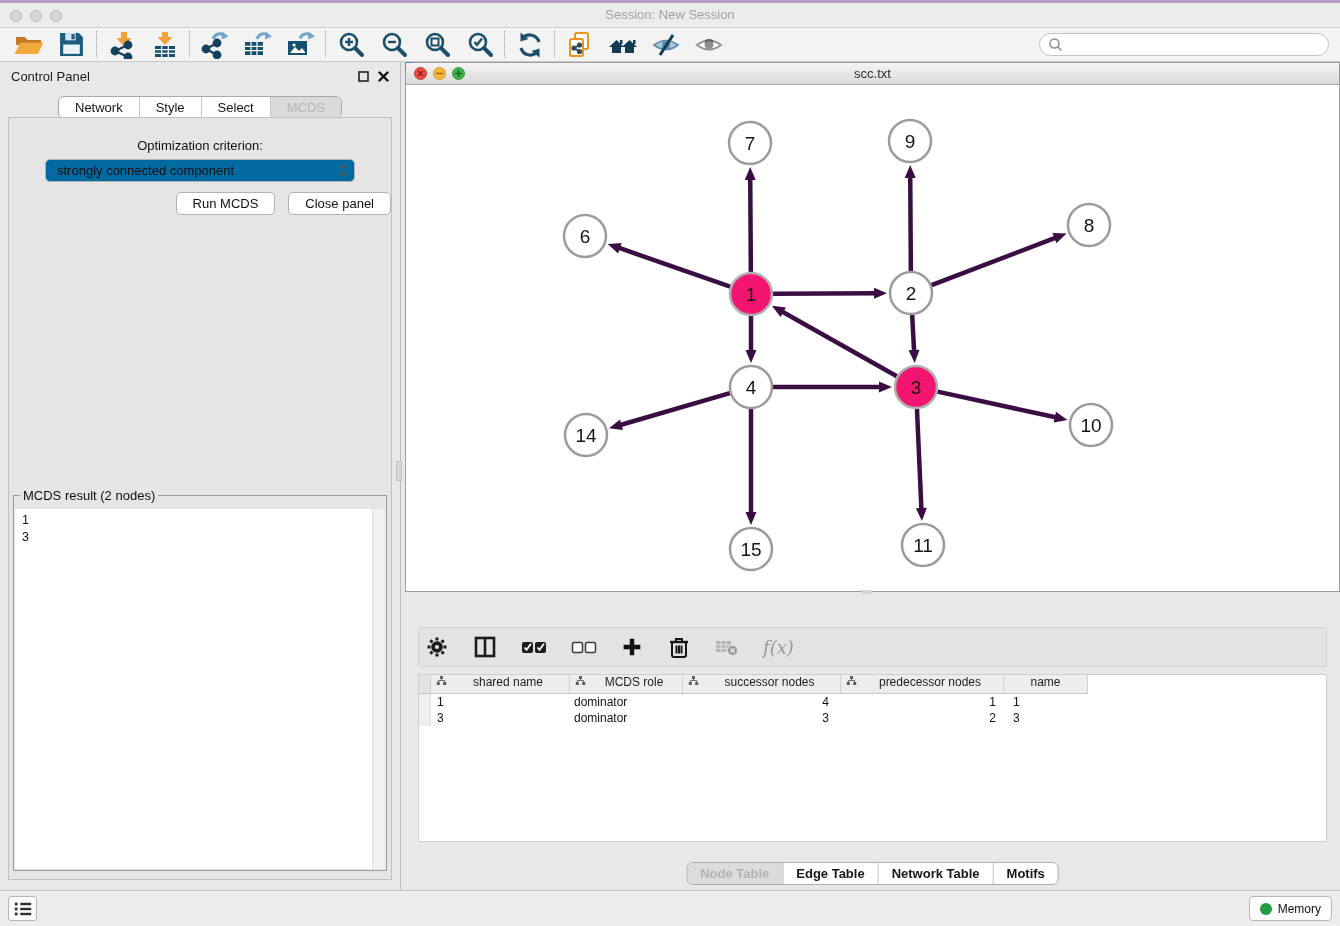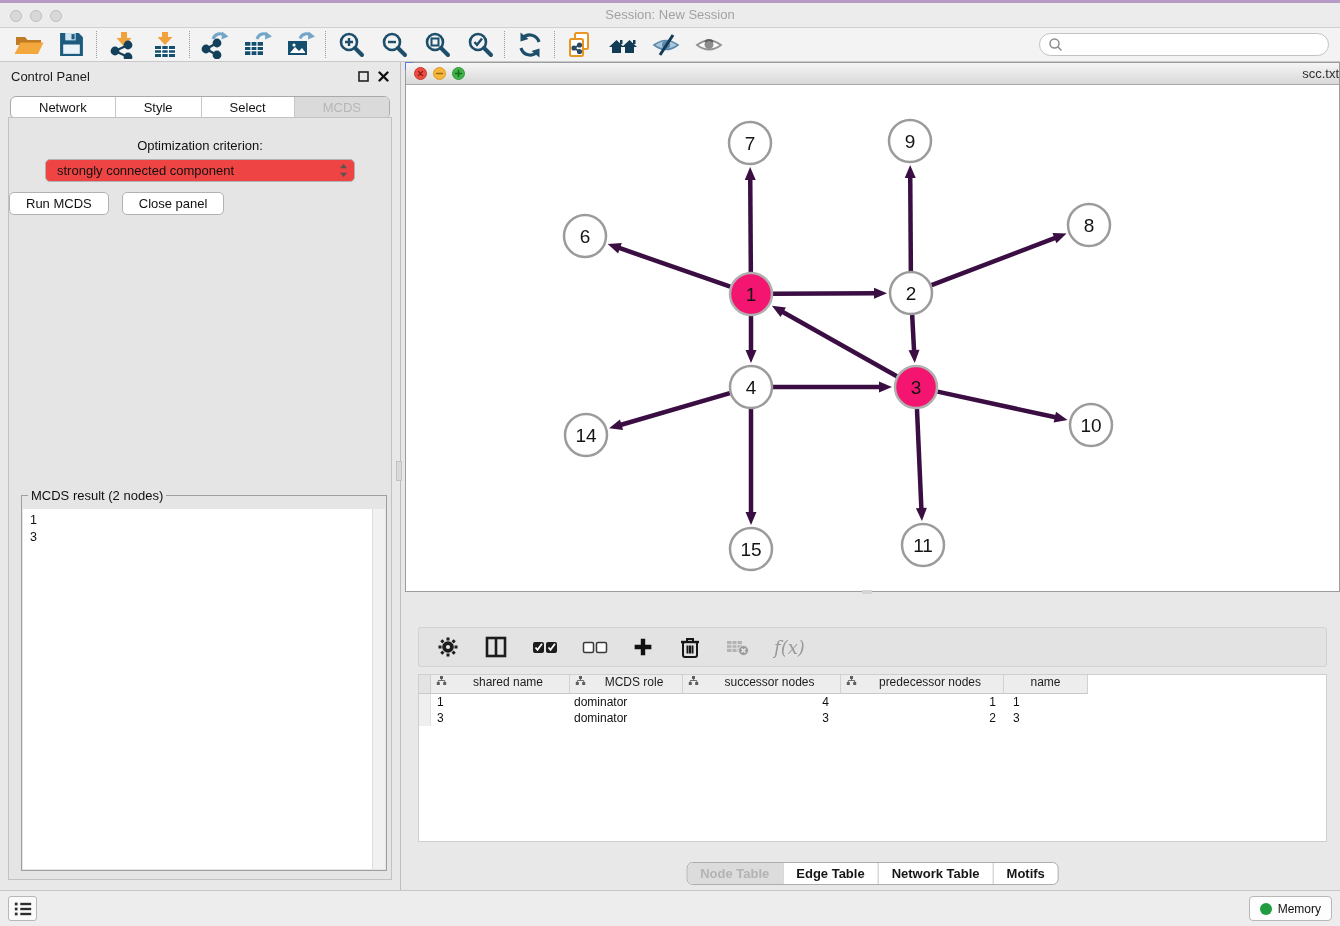--- a/index.html
+++ b/index.html
@@ -17,50 +17,50 @@
   .tbtn { width:43px; height:30px; display:flex; align-items:center; justify-content:center; flex:0 0 auto; }
   .tsep { width:1px; height:27px; border-left:1px dotted #9b9b9b; margin:0 3px; flex:0 0 auto; }
   #search-box { margin-left:auto; margin-right:11px; width:290px; height:23px; background:#fff; border:1px solid #c2c2c2; border-radius:12px; display:flex; align-items:center; padding:0 8px; }
   #search-box input { border:none; outline:none; flex:1; font-size:12px; font-family:inherit; background:transparent; }
 
   
   #control-panel { left:0; top:62px; width:401px; height:828px; background:#e8e8e8; border-right:1px solid #bdbdbd; }
   .panel-header { height:28px; display:flex; align-items:center; padding:0 11px; font-size:13px; color:#1b1b1b; }
   .panel-header .hicons { margin-left:auto; display:flex; gap:9px; align-items:center; }
   #cp-tabs { position:absolute; left:50%; transform:translateX(-50%); top:34px; display:flex; border:1px solid #a9a9a9; border-radius:6px; overflow:hidden; background:#fff; font-size:13px; white-space:nowrap; }
-  #cp-tabs .seg { padding:3px 28px; color:#141414; border-left:1px solid #c7c7c7; cursor:default; }
+  #cp-tabs .seg { padding:3px 16px; color:#141414; border-left:1px solid #c7c7c7; cursor:default; }
   #cp-tabs .seg:first-child { border-left:none; }
   #cp-tabs .seg.active { background:#dadada; color:#b7b7b7; }
   #cp-body { left:8px; right:8px; top:55px; bottom:10px; background:#e5e5e5; border:1px solid #c2c2c2; }
   #opt-label { top:20px; width:100%; text-align:center; font-size:13px; color:#101010; }
-  #opt-select { top:41px; left:36px; right:36px; height:23px; background:#ef4444; border:1px solid #b2b2b2; border-radius:5px; display:flex; align-items:center; padding:0 6px 0 11px; font-size:13px; color:#111; }
+  #opt-select { top:41px; left:36px; right:36px; height:23px; background:#0369a1; border:1px solid #b2b2b2; border-radius:5px; display:flex; align-items:center; padding:0 6px 0 11px; font-size:13px; color:#111; }
   #opt-select .spacer { flex:1; }
-  #cp-buttons { top:74px; width:100%; display:flex; justify-content:flex-start; gap:13px; }
+  #cp-buttons { top:74px; width:100%; display:flex; justify-content:flex-end; gap:13px; }
   .aqua-btn { height:23px; background:#fff; border:1px solid #b2b2b2; border-radius:5px; font-size:13px; color:#111; padding:0 16px; display:flex; align-items:center; font-family:inherit; }
-  #result-group { left:4px; right:4px; top:377px; bottom:8px; border:1px solid #9e9e9e;margin-left:8px; }
+  #result-group { left:4px; right:4px; top:377px; bottom:8px; border:1px solid #9e9e9e; }
   #result-title { top:-8px; left:6px; background:#e5e5e5; padding:0 3px; font-size:13px; color:#101010; position:absolute; }
   #result-white { left:1px; right:1px; top:13px; bottom:1px; background:#fff; position:absolute; }
   #result-lines { padding:3px 7px; font-size:12.5px; line-height:16.5px; color:#111; white-space:pre; }
   #result-scroll { position:absolute; right:0; top:0; bottom:0; width:13px; background:#f1f1f1; border-left:1px solid #dedede; }
 
   
   #network-window { left:405px; top:62px; width:935px; height:530px; background:#fff; border:1px solid #9c9c9c; }
   #nw-corner { position:absolute; left:-1px; top:-1px; width:8px; height:8px; border-left:2px solid #5b7fd4; border-top:2px solid #5b7fd4; }
   #nw-titlebar { position:absolute; left:0; top:0; right:0; height:22px; background:linear-gradient(#f5f5f5,#d9d9d9); border-bottom:1px solid #a8a8a8; }
   #nw-lights { position:absolute; left:8px; top:4px; display:flex; gap:6px; }
   #nw-lights .lt { width:13px; height:13px; border-radius:50%; display:flex; align-items:center; justify-content:center; }
   .lt.red { background:#ed4c42; border:1px solid #c33b33; }
   .lt.yellow { background:#f6b73c; border:1px solid #d99a25; }
   .lt.green { background:#43b14b; border:1px solid #2f9a3c; }
-  #nw-title { width:100%; text-align:right; line-height:21px; font-size:13px; color:#2e2e2e; }
+  #nw-title { width:100%; text-align:center; line-height:21px; font-size:13px; color:#2e2e2e; }
   #nw-canvas { position:absolute; left:0; top:22px; right:0; bottom:0; }
 
   
   #table-panel { left:405px; top:596px; width:935px; height:292px; background:#e8e8e8; }
-  #tp-toolbar { position:absolute; left:13px; right:13px; top:31px; height:40px; background:#e3e3e3; border:1px solid #d2d2d2; border-radius:3px; display:flex; align-items:center; padding-left:17px; gap:24px; }
+  #tp-toolbar { position:absolute; left:13px; right:13px; top:31px; height:40px; background:#e3e3e3; border:1px solid #d2d2d2; border-radius:3px; display:flex; align-items:center; padding-left:6px; gap:24px; }
   .tp-ic { display:flex; align-items:center; justify-content:center; }
   #fx-btn { font-family:"DejaVu Serif",serif; font-style:italic; font-size:18px; color:#9a9a9a; }
   #tp-table { position:absolute; left:13px; right:13px; top:78px; height:168px; background:#fff; border:1px solid #cfcfcf; overflow:hidden; }
   #table-header { display:flex; height:19px; }
   .row-corner { width:12px; background:#e3e3e3; border-right:1px solid #cfcfcf; border-bottom:1px solid #c9c9c9; flex:0 0 auto; }
   .th { background:#ededed; border-right:1px solid #d2d2d2; border-bottom:1px solid #c9c9c9; display:flex; font-size:12px; color:#1d1d1d; flex:0 0 auto; }
   .th .lbl { flex:1; text-align:center; }
   .th svg { margin-left:5px; flex:0 0 auto; }
   .trow { display:flex; height:16px; }
   .trow .rh { width:12px; background:#efefef; border-right:1px solid #e2e2e2; flex:0 0 auto; }

